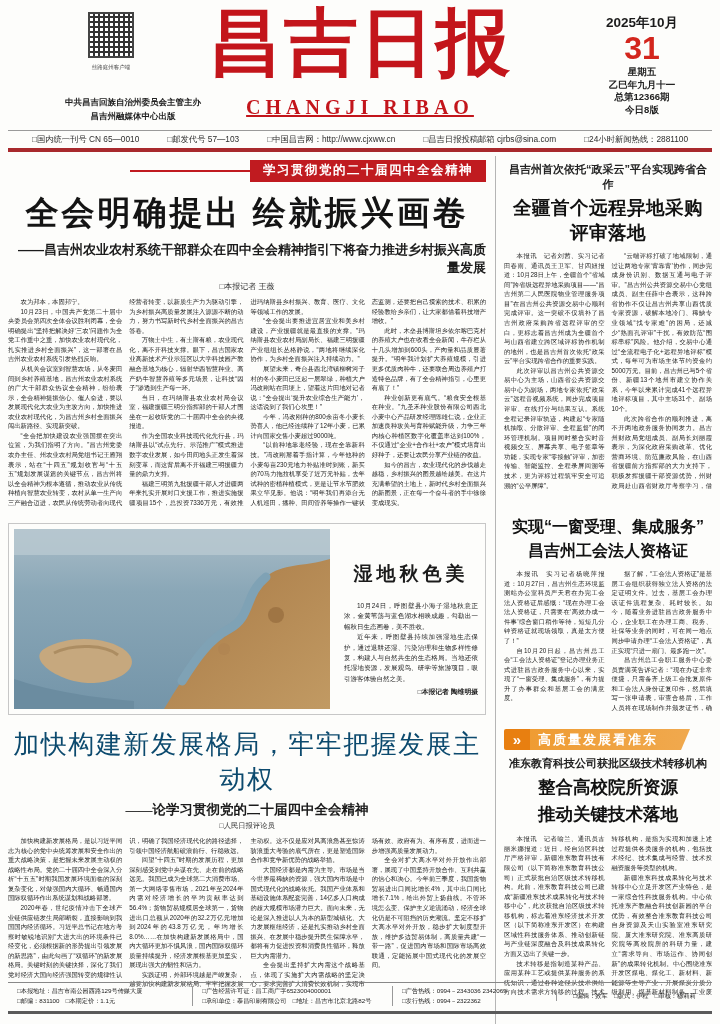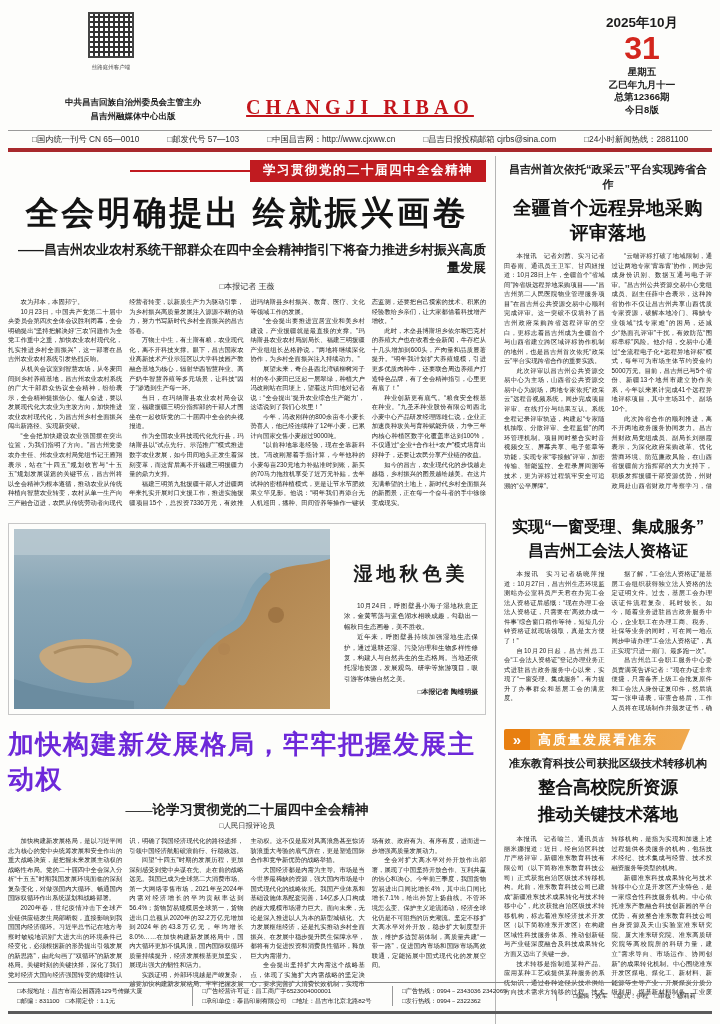--- a/index.html
+++ b/index.html
@@ -48,21 +48,21 @@
   .lead-body{height:218px;margin-top:2px;}
   
   .photo-box{display:flex;gap:12px;border:1px solid #c7c7c7;padding:5px;margin:8px 0 2px;height:192px;box-sizing:border-box;}
   .photo{flex:0 0 316px;height:180px;}
   .caption{flex:1;display:flex;flex-direction:column;padding:0 2px;}
   .caption-title{text-align:center;font-size:19px;font-weight:900;letter-spacing:4px;margin:32px 0 14px;}
   .caption-body{font-size:6.5px;line-height:1.6;text-align:justify;color:#222;}
   .caption-body p{margin:0;text-indent:2em;}
   .caption-credit{text-align:right;font-size:6.8px;font-weight:700;margin-top:3px;}
   
-  .ed-h1{font-weight:700;font-size:26px;letter-spacing:1.5px;margin:12px 0 4px;color:#6d28d9;}
+  .ed-h1{text-align:center;font-weight:400;font-size:26px;letter-spacing:1.5px;margin:12px 0 4px;color:#0c4a6e;}
   .ed-sub{text-align:center;font-family:"Liberation Serif","DejaVu Serif",serif;
           font-weight:800;font-size:13.5px;margin-bottom:2px;}
   .ed-byline{text-align:center;font-size:7.3px;color:#333;margin:2px 0 5px;}
   .ed-body{height:196px;}
   
   .kicker{text-align:center;font-size:11px;font-weight:800;margin:6px 0 3px;color:#222;}
   .ra-h1{text-align:center;font-size:18.5px;font-weight:900;letter-spacing:0.5px;margin:1px 0 6px;color:#111;}
   .ra-body{height:252px;}
   .rb-h1{text-align:center;font-size:16px;font-weight:900;line-height:1.5;margin:12px 0 6px;color:#111;}
   .rb-body{height:150px;}
@@ -88,20 +88,21 @@
 
 <div class="page">
 
   <div class="masthead">
     <div class="qr"></div>
     <div class="qr-caption">丝路庭州客户端</div>
     <div class="organizer">
       <div>中共昌吉回族自治州委员会主管主办</div>
       <div>昌吉州融媒体中心出版</div>
     </div>
+    <div class="paper-title">昌吉日报</div>
     <div class="paper-pinyin">CHANGJI RIBAO</div>
     <div class="dateblock">
       <div class="d-month">2025年10月</div>
       <div class="d-day">31</div>
       <div class="d-small">星期五</div>
       <div class="d-small">乙巳年九月十一</div>
       <div class="d-small">总第12366期</div>
       <div class="d-small">今日8版</div>
     </div>
   </div>

